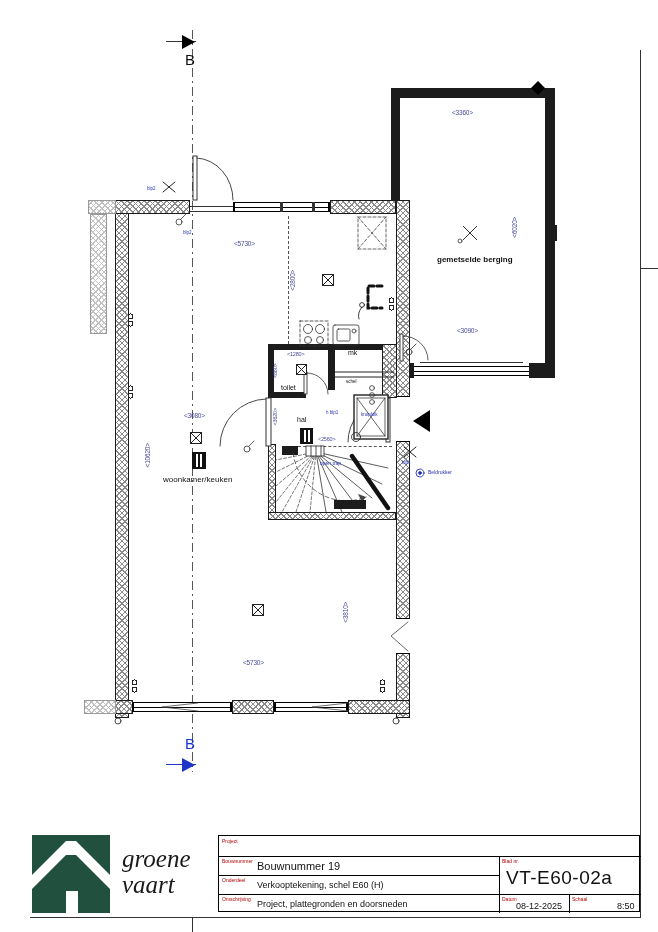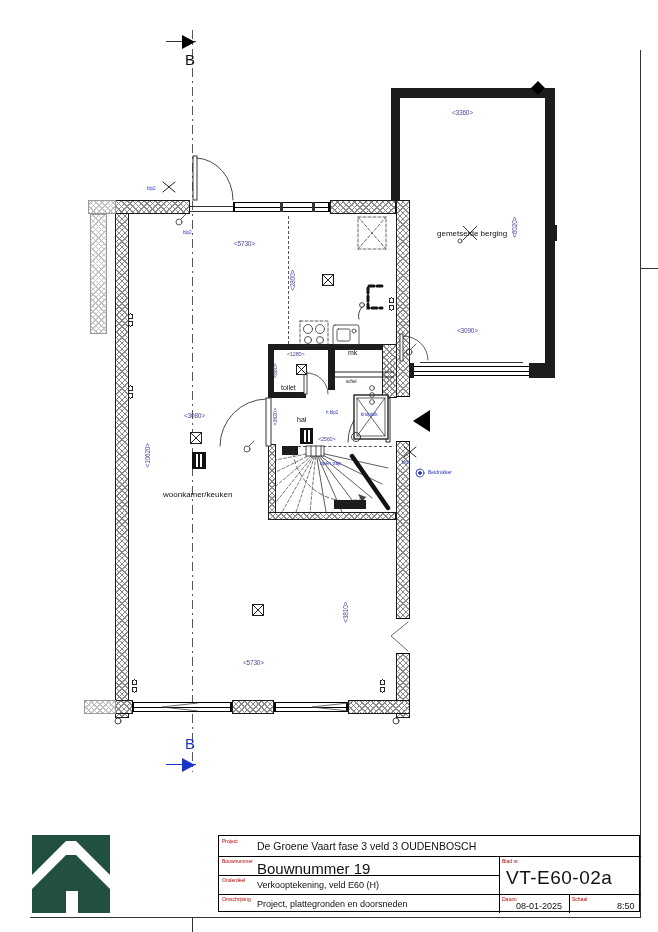--- a/index.html
+++ b/index.html
@@ -264,22 +264,22 @@
 
   <div class="ambox" style="left:192px;top:452px;width:14px;height:17px;"></div>
   <div class="ambox" style="left:300px;top:428px;width:13px;height:16px;"></div>
 
   <div class="socket" style="left:126px;top:312px;"></div>
   <div class="socket" style="left:126px;top:384px;"></div>
   <div class="socket" style="left:130px;top:678px;"></div>
   <div class="socket" style="left:378px;top:678px;"></div>
   <div class="socket" style="left:387px;top:296px;"></div>
 
-  <div class="lbl room" style="left:163px;top:476px;margin-top:15px;">woonkamer/keuken</div>
-  <div class="lbl room" style="left:437px;top:230px;">gemetselde berging</div>
+  <div class="lbl room" style="left:163px;top:476px;">woonkamer/keuken</div>
+  <div class="lbl room" style="left:437px;top:256px;font-weight:bold;">gemetselde berging</div>
   <div class="lbl" style="left:281px;top:384px;font-size:7px;">toilet</div>
   <div class="lbl" style="left:297px;top:416px;font-size:7px;">hal</div>
   <div class="lbl" style="left:348px;top:349px;font-size:7px;">mk</div>
   <div class="lbl tiny" style="left:346px;top:380px;">schel</div>
   <div class="lbl small blue" style="left:320px;top:461px;">open trap</div>
   <div class="lbl tiny blue" style="left:361px;top:413px;">kruipluik</div>
 
   <div class="lbl tiny blue" style="left:147px;top:187px;">blp2</div>
   <div class="lbl tiny blue" style="left:183px;top:231px;">blp2</div>
   <div class="lbl tiny blue" style="left:402px;top:461px;">blp1</div>
@@ -301,42 +301,45 @@
   <div class="lbl dim" style="left:336px;top:609px;"><span class="v">&lt;3810&gt;</span></div>
 
   <div id="tb">
     <div class="hl" style="top:20px;width:422px;"></div>
     <div class="hl" style="top:39px;width:280px;"></div>
     <div class="hl" style="top:58px;width:422px;"></div>
     <div class="vl" style="left:280px;top:20px;height:57px;"></div>
     <div class="vl" style="left:350px;top:58px;height:19px;"></div>
 
     <div class="redlbl" style="left:3px;top:2px;">Project</div>
-    <div class="tbval" style="left:38px;top:4px;font-size:10.5px;">De Groene Vaart fase 3 veld 3 OUDENBOSCH</div>
 
     <div class="redlbl" style="left:3px;top:22px;">Bouwnummer</div>
-    <div class="tbval" style="left:38px;top:24px;font-size:15px;">Bouwnummer 19</div>
+    <div class="tbval" style="left:38px;top:24px;font-size:11px;">Bouwnummer 19</div>
 
     <div class="redlbl" style="left:3px;top:41px;">Onderdeel</div>
-    <div class="tbval" style="left:38px;top:44px;font-size:9px;">Verkooptekening, veld E60 (H)</div>
+    <div class="tbval" style="left:38px;top:44px;font-size:9px;">Verkooptekening, schel E60 (H)</div>
 
     <div class="redlbl" style="left:3px;top:60px;">Omschrijving</div>
     <div class="tbval" style="left:38px;top:63px;font-size:9px;">Project, plattegronden en doorsneden</div>
 
     <div class="redlbl" style="left:283px;top:22px;">Blad nr.</div>
     <div class="tbval" style="left:287px;top:31px;font-size:19px;letter-spacing:0.5px;">VT-E60-02a</div>
 
     <div class="redlbl" style="left:283px;top:60px;">Datum</div>
-    <div class="tbval" style="left:297px;top:65px;font-size:9px;">08-01-2025</div>
+    <div class="tbval" style="left:297px;top:65px;font-size:9px;">08-12-2025</div>
 
     <div class="redlbl" style="left:353px;top:60px;">Schaal</div>
     <div class="tbval" style="left:398px;top:65px;font-size:9px;">8:50</div>
   </div>
 
   <div id="logo-box">
     <svg width="78" height="78">
       <rect x="0" y="0" width="78" height="78" fill="#21503f"></rect>
       <path d="M0,54 L34,20 L44,20 L78,54 L78,40 L44,6 L34,6 L0,40 Z" fill="#fff"></path>
       <rect x="34" y="56" width="12" height="22" fill="#fff"></rect>
     </svg>
   </div>
+  <div id="logo-text">
+    <div>groene</div>
+    <div>vaart</div>
+  </div>
 
 </div>
 
 </body></html>

